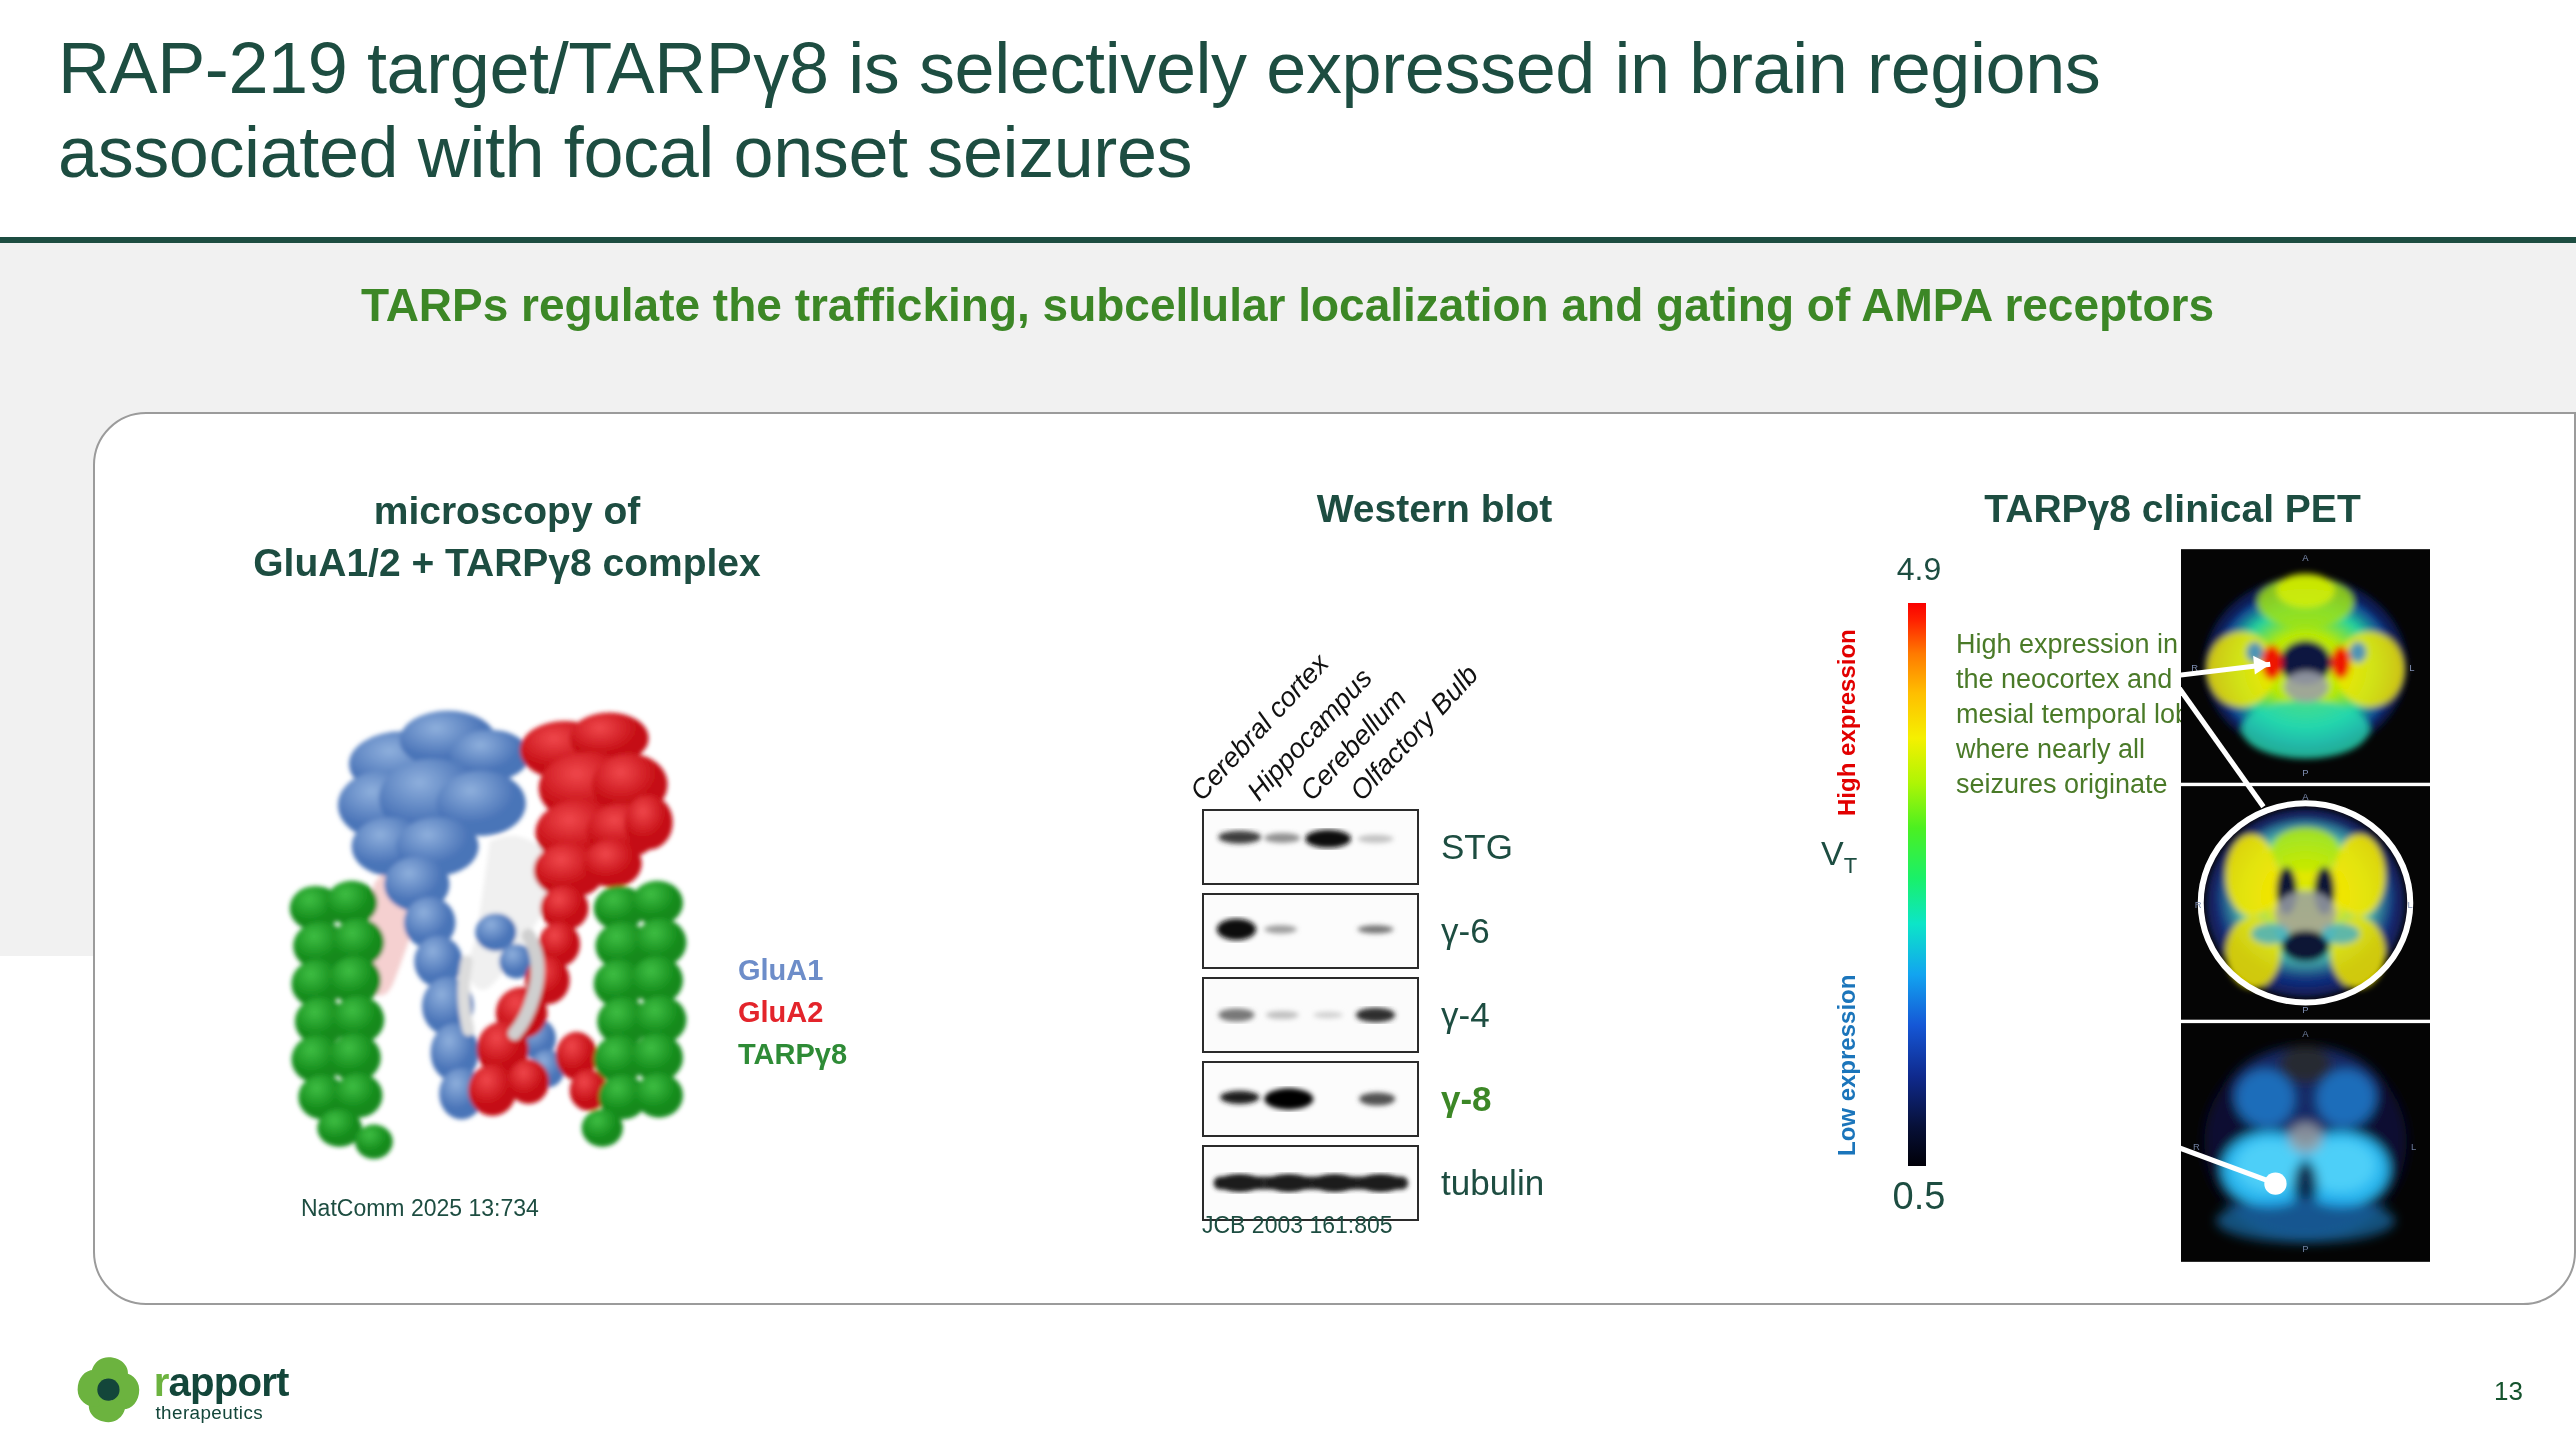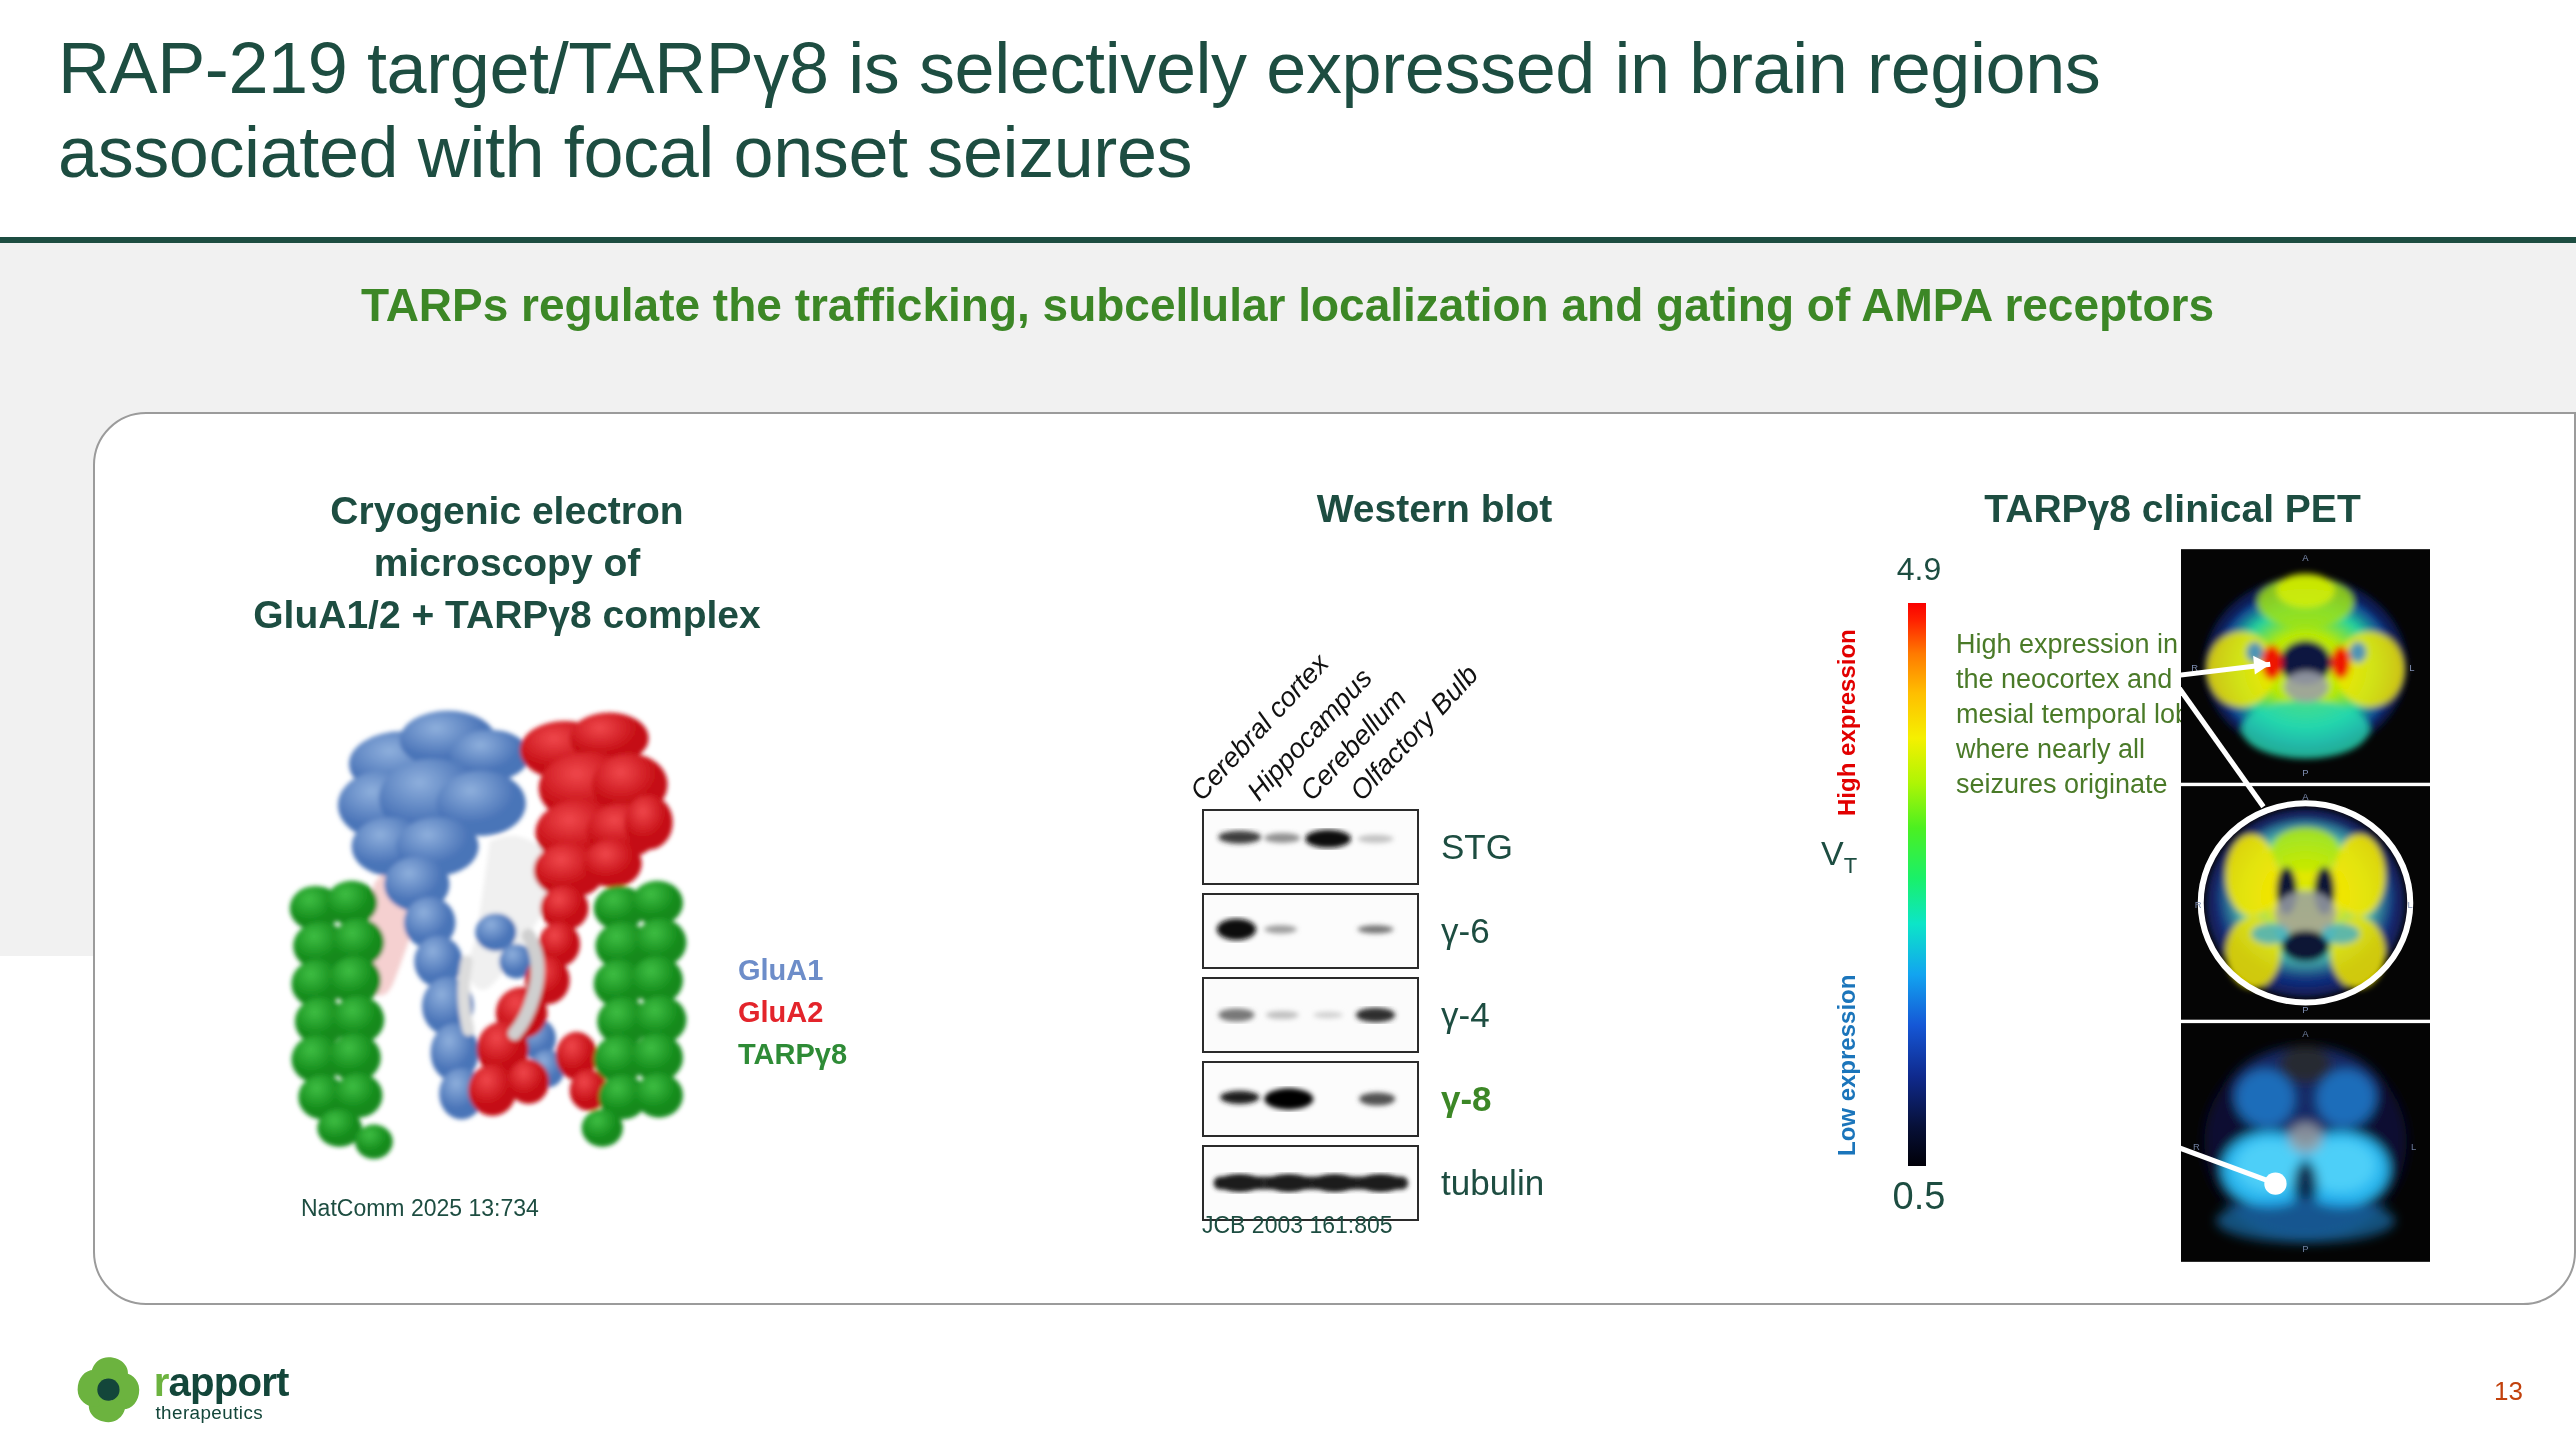--- a/index.html
+++ b/index.html
@@ -100,37 +100,36 @@
   .pet-note{position:absolute;font-size:27px;line-height:1.30;width:266px;}
   #note-high{left:118px;top:69px;color:#4a7a28;}
   #note-low{left:118px;top:382px;color:#1b75bb;font-weight:bold;}
 
   .pet-imgs{position:absolute;left:343px;top:-8.6px;width:249px;height:713px;}
   .pet-imgs svg{display:block;width:100%;height:100%;}
 
   
   .logo{position:absolute;left:70px;top:1352px;width:301px;height:77px;}
   .logo svg{display:block;}
-  .pageno{position:absolute;right:53px;top:1376px;font-size:26px;color:#c2410c;}
+  .pageno{position:absolute;right:53px;top:1376px;font-size:26px;color:#14532d;}
 </style>
 </head>
 <body>
 
 <div class="band-top"></div>
 <div class="band-rule"></div>
 <div class="band-grey"></div>
 <div class="band-bottom"></div>
 
 <div class="title">RAP-219 target/TARPγ8 is selectively expressed in brain regions associated with focal onset seizures</div>
 <div class="subtitle">TARPs regulate the trafficking, subcellular localization and gating of AMPA receptors</div>
 
 <div class="card"></div>
 
 <div class="panel-head" id="h-cryo">
-  <div>Cryogenic electron</div>
   <div>microscopy of</div>
   <div>GluA1/2 + TARPγ8 complex</div>
 </div>
 
 <div class="cryo-wrap">
   <svg viewBox="0 0 560 580" xmlns="http://www.w3.org/2000/svg">
     <defs>
       <filter id="blob">
           <feGaussianBlur stdDeviation="2.2"></feGaussianBlur>
         </filter>

